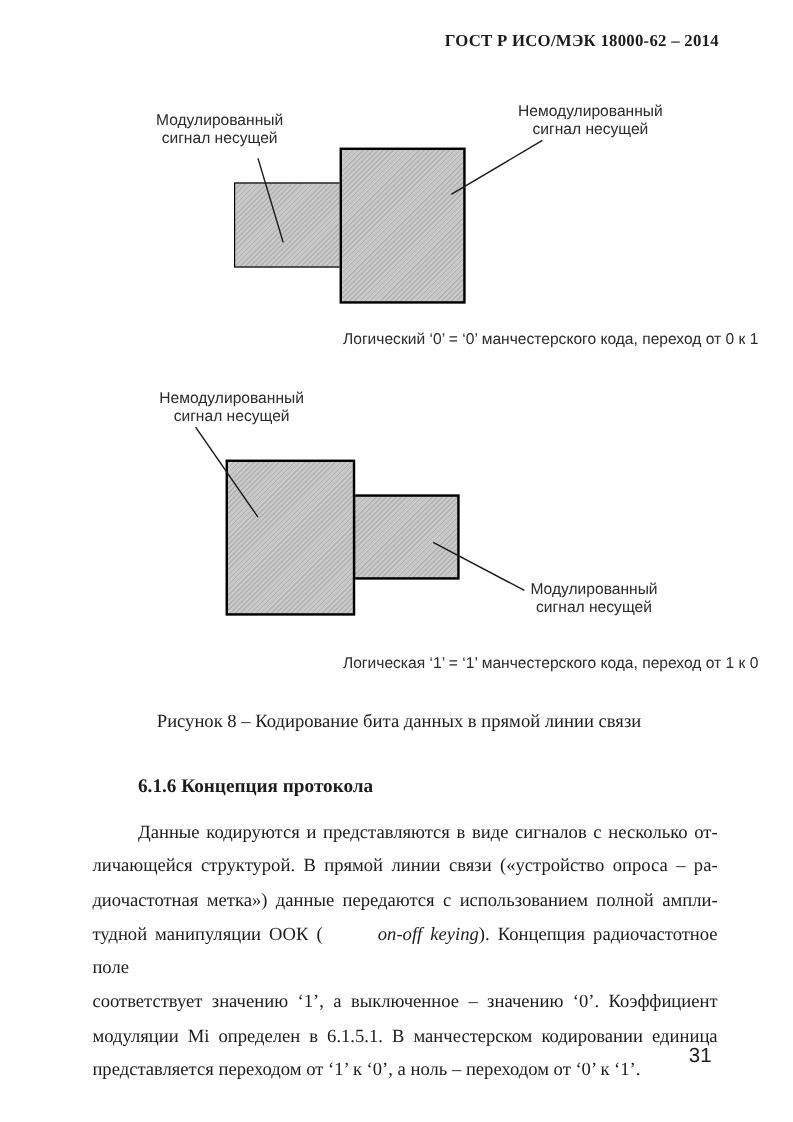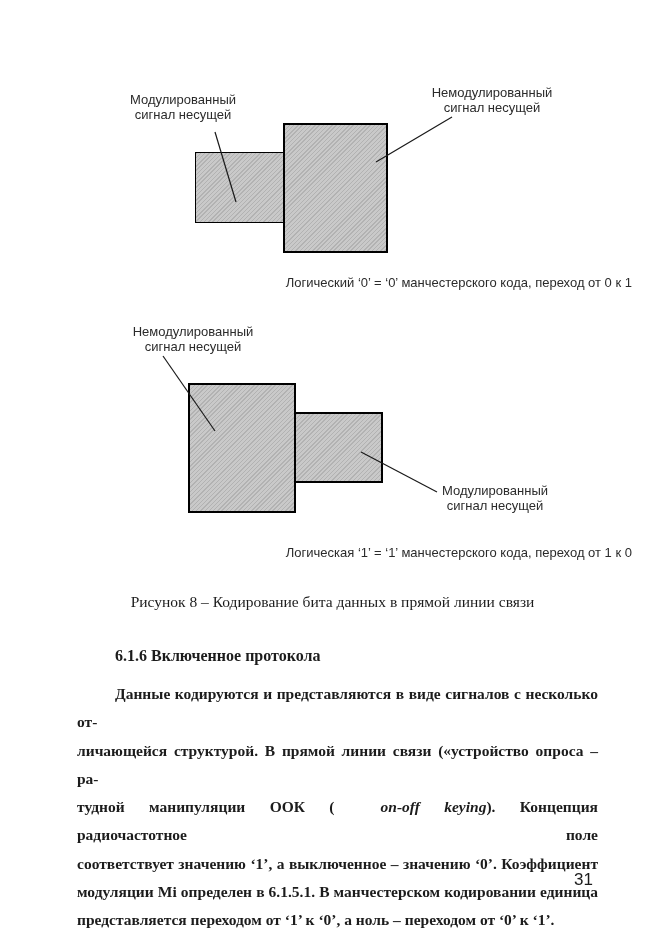--- a/index.html
+++ b/index.html
@@ -56,36 +56,36 @@
     position:absolute;left:115px;top:647px;
     font-weight:bold;font-size:16px;white-space:nowrap;
   }
   .paragraph{
     position:absolute;left:77px;top:680px;width:521px;
     font-size:15.5px;
   }
   .pline{
     text-align:justify;text-align-last:justify;
     line-height:28.3px;
-    font-weight:bold;
   }
   .pline.first{text-indent:38px;}
   .pline.last{text-align-last:left;}
   .it{font-style:italic;margin-left:46px;}
   .page-number{
     position:absolute;left:574px;top:870px;
     font-family:"Liberation Sans", sans-serif;
     font-size:17px;
   }
 </style>
 </head>
 <body>
 
 <div class="page">
 
+  <div class="doc-header">ГОСТ Р ИСО/МЭК 18000-62 – 2014</div>
 
   <div class="diagram-label" style="left:103px;top:92px;">Модулированный
 сигнал несущей</div>
 
   <div class="diagram-label" style="left:412px;top:85px;">Немодулированный
 сигнал несущей</div>
 
   <div class="rect thin" style="left:195px;top:152px;width:90px;height:71px;"></div>
 
   <div class="rect" style="left:283px;top:123px;width:105px;height:130px;"></div>
@@ -106,25 +106,26 @@
 
   <svg class="leaders" width="661" height="935" viewBox="0 0 661 935">
     <line x1="215" y1="132" x2="236" y2="202" stroke="#1a1a1a" stroke-width="1.2"></line>
     <line x1="452" y1="117" x2="376" y2="162" stroke="#1a1a1a" stroke-width="1.2"></line>
     <line x1="163" y1="356" x2="215" y2="431" stroke="#1a1a1a" stroke-width="1.2"></line>
     <line x1="361" y1="452" x2="437" y2="492" stroke="#1a1a1a" stroke-width="1.2"></line>
   </svg>
 
   <div class="fig-caption">Рисунок 8 – Кодирование бита данных в прямой линии связи</div>
 
-  <div class="section-heading">6.1.6 Включенное протокола</div>
+  <div class="section-heading">6.1.6 Концепция протокола</div>
 
   <div class="paragraph">
     <div class="pline first">Данные кодируются и представляются в виде сигналов с несколько от-</div>
     <div class="pline">личающейся структурой. В прямой линии связи («устройство опроса – ра-</div>
+    <div class="pline">диочастотная метка») данные передаются с использованием полной ампли-</div>
     <div class="pline"><span>тудной манипуляции ООК (</span><span class="it">on-off keying</span><span>). Концепция радиочастотное поле</span></div>
     <div class="pline">соответствует значению ‘1’, а выключенное – значению ‘0’. Коэффициент</div>
     <div class="pline">модуляции Mi определен в 6.1.5.1. В манчестерском кодировании единица</div>
     <div class="pline last">представляется переходом от ‘1’ к ‘0’, а ноль – переходом от ‘0’ к ‘1’.</div>
   </div>
 
   <div class="page-number">31</div>
 
 </div>
 

